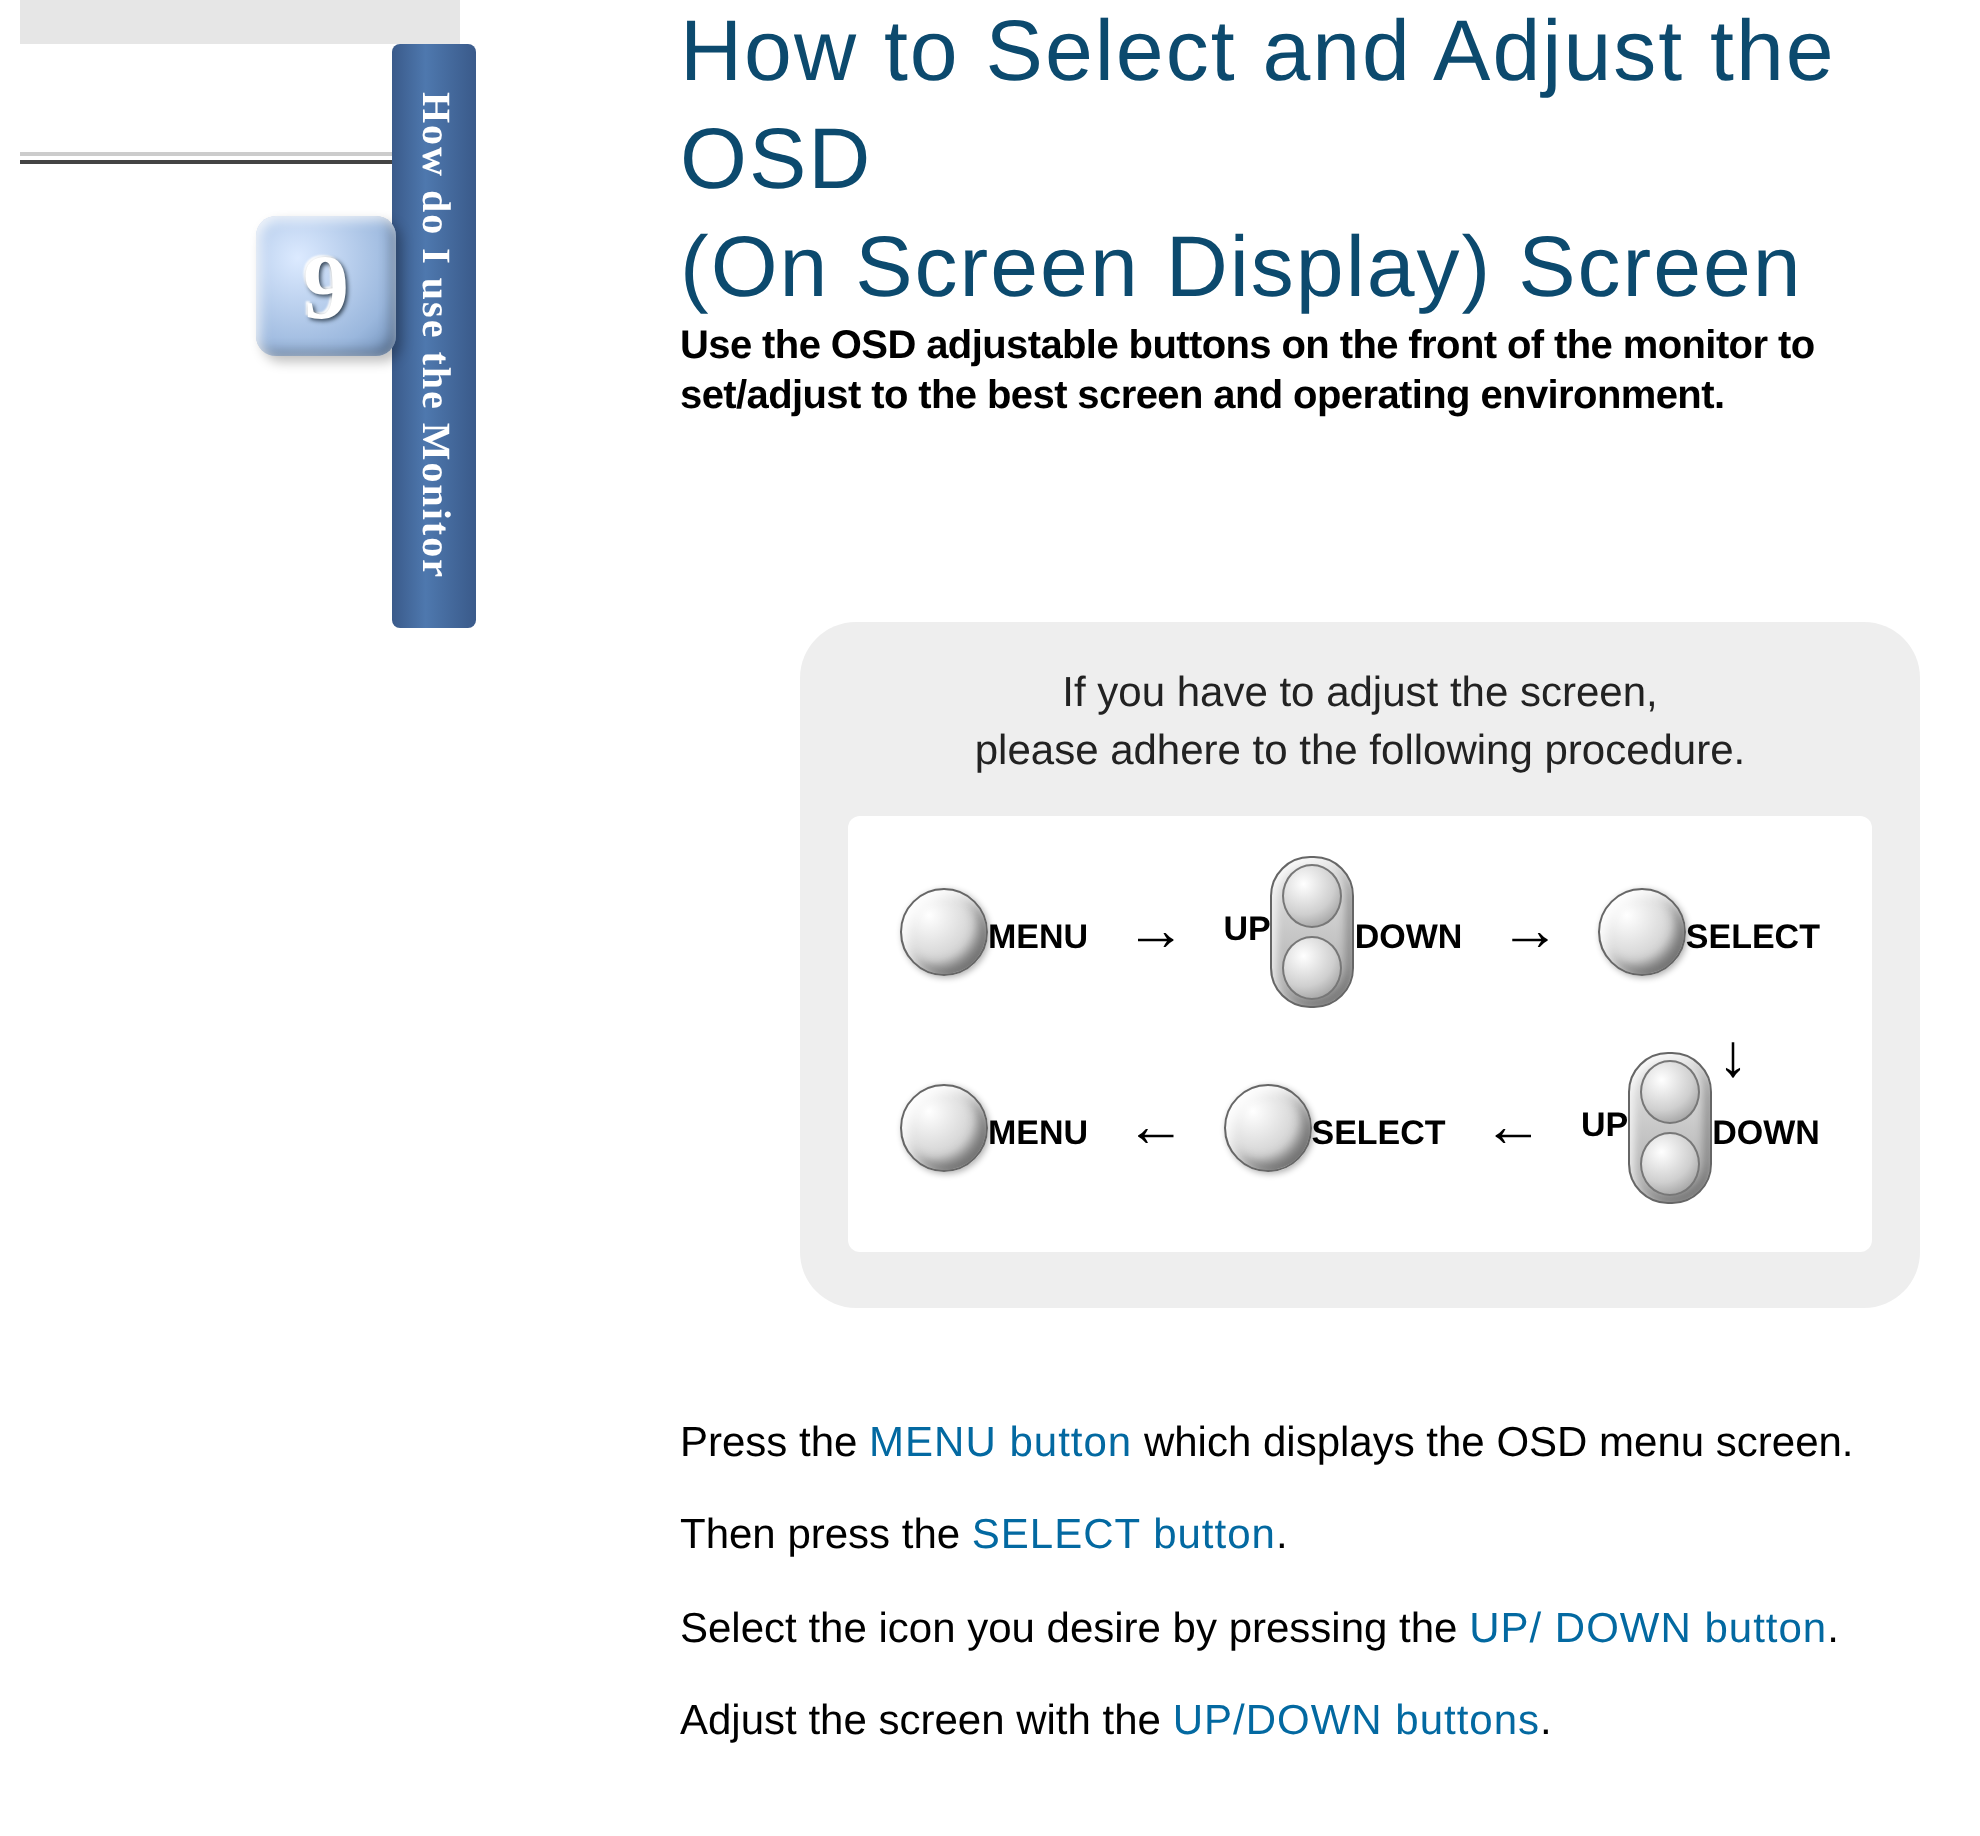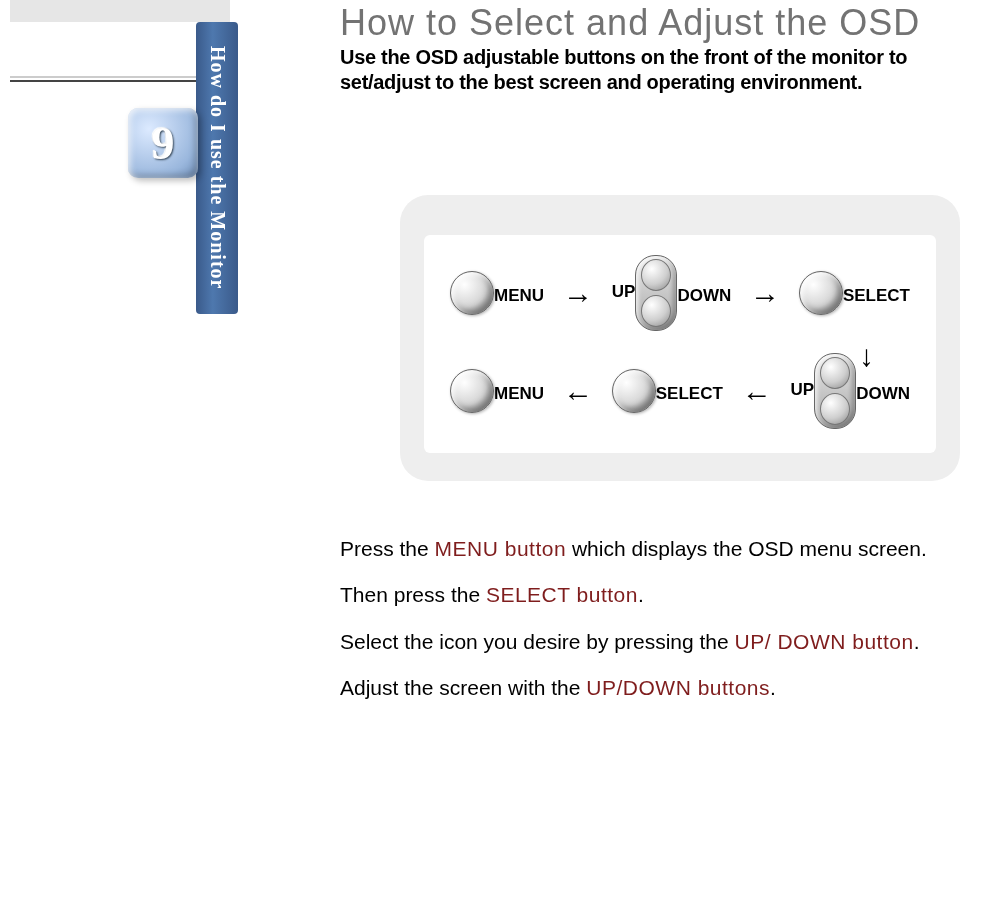--- a/index.html
+++ b/index.html
@@ -72,22 +72,22 @@
     font-weight: bold;
     text-shadow: 1px 1px 2px #345, -1px -1px 1px #fff;
   }
   .content {
     position: absolute;
     left: 340px;
     top: 0;
     width: 640px;
   }
   h1.title {
-    color: #737373;
-    font-size: 36px;
+    color: #0c4a6e;
+    font-size: 43px;
     font-weight: normal;
     letter-spacing: 1px;
     margin: 0;
     line-height: 1.25;
     font-family: "Arial Narrow", Arial, sans-serif;
   }
   .intro {
     font-size: 20px;
     font-weight: bold;
     line-height: 1.25;
@@ -177,21 +177,21 @@
     font-size: 30px;
   }
   .steps {
     margin-top: 54px;
     font-size: 21px;
     line-height: 1.35;
     font-family: Arial, sans-serif;
   }
   .steps p { margin: 0 0 18px 0; }
   .kw {
-    color: #7f1d1d;
+    color: #0369a1;
     font-family: "Arial Narrow", Arial, sans-serif;
     letter-spacing: 0.5px;
   }
 </style>
 </head>
 <body>
 
 <div class="sidebar-cap"></div>
 <div class="sidebar-rule"></div>
 
@@ -200,25 +200,30 @@
 </div>
 
 <div class="page-badge">
   <span>9</span>
 </div>
 
 <div class="content">
 
   <h1 class="title">
     <span>How to Select and Adjust the OSD</span><br>
+    <span>(On Screen Display) Screen</span>
   </h1>
 
   <div class="intro">Use the OSD adjustable buttons on the front of the monitor to set/adjust to the best screen and operating environment.</div>
 
   <div class="panel">
+    <div class="panel-text">
+      <span>If you have to adjust the screen,</span><br>
+      <span>please adhere to the following procedure.</span>
+    </div>
 
     <div class="diagram">
 
       <div class="row">
         <div class="unit">
           <div class="btn-round"></div>
           <div class="label-below">MENU</div>
         </div>
         <div class="arrow">→</div>
         <div class="unit updown">

